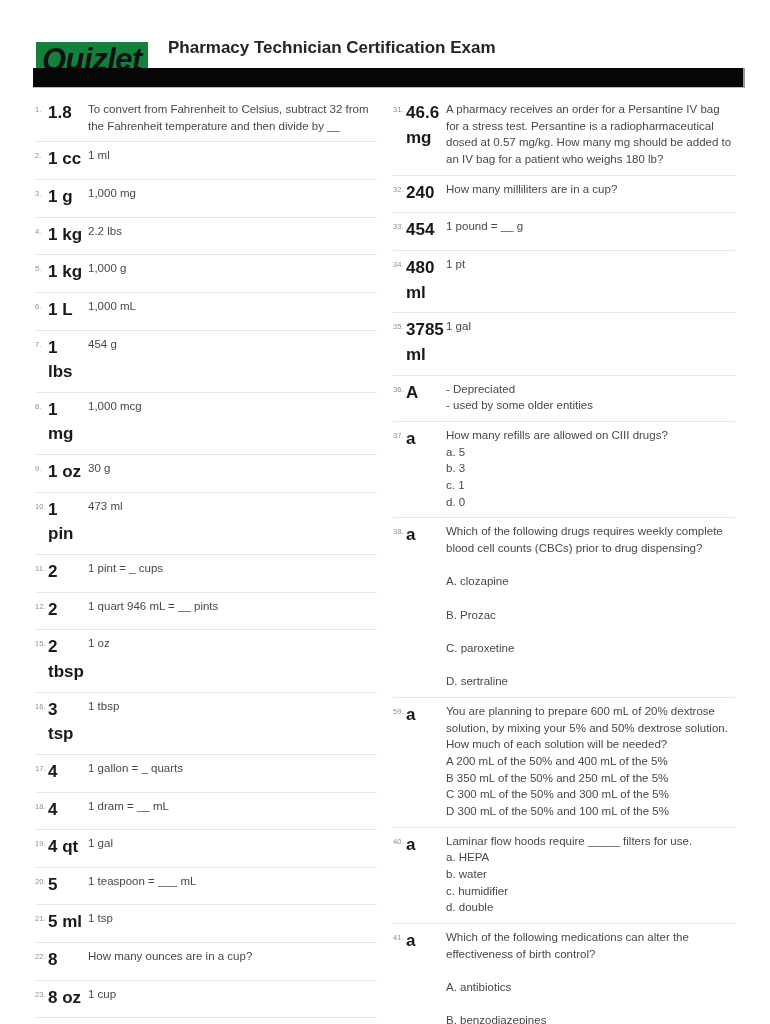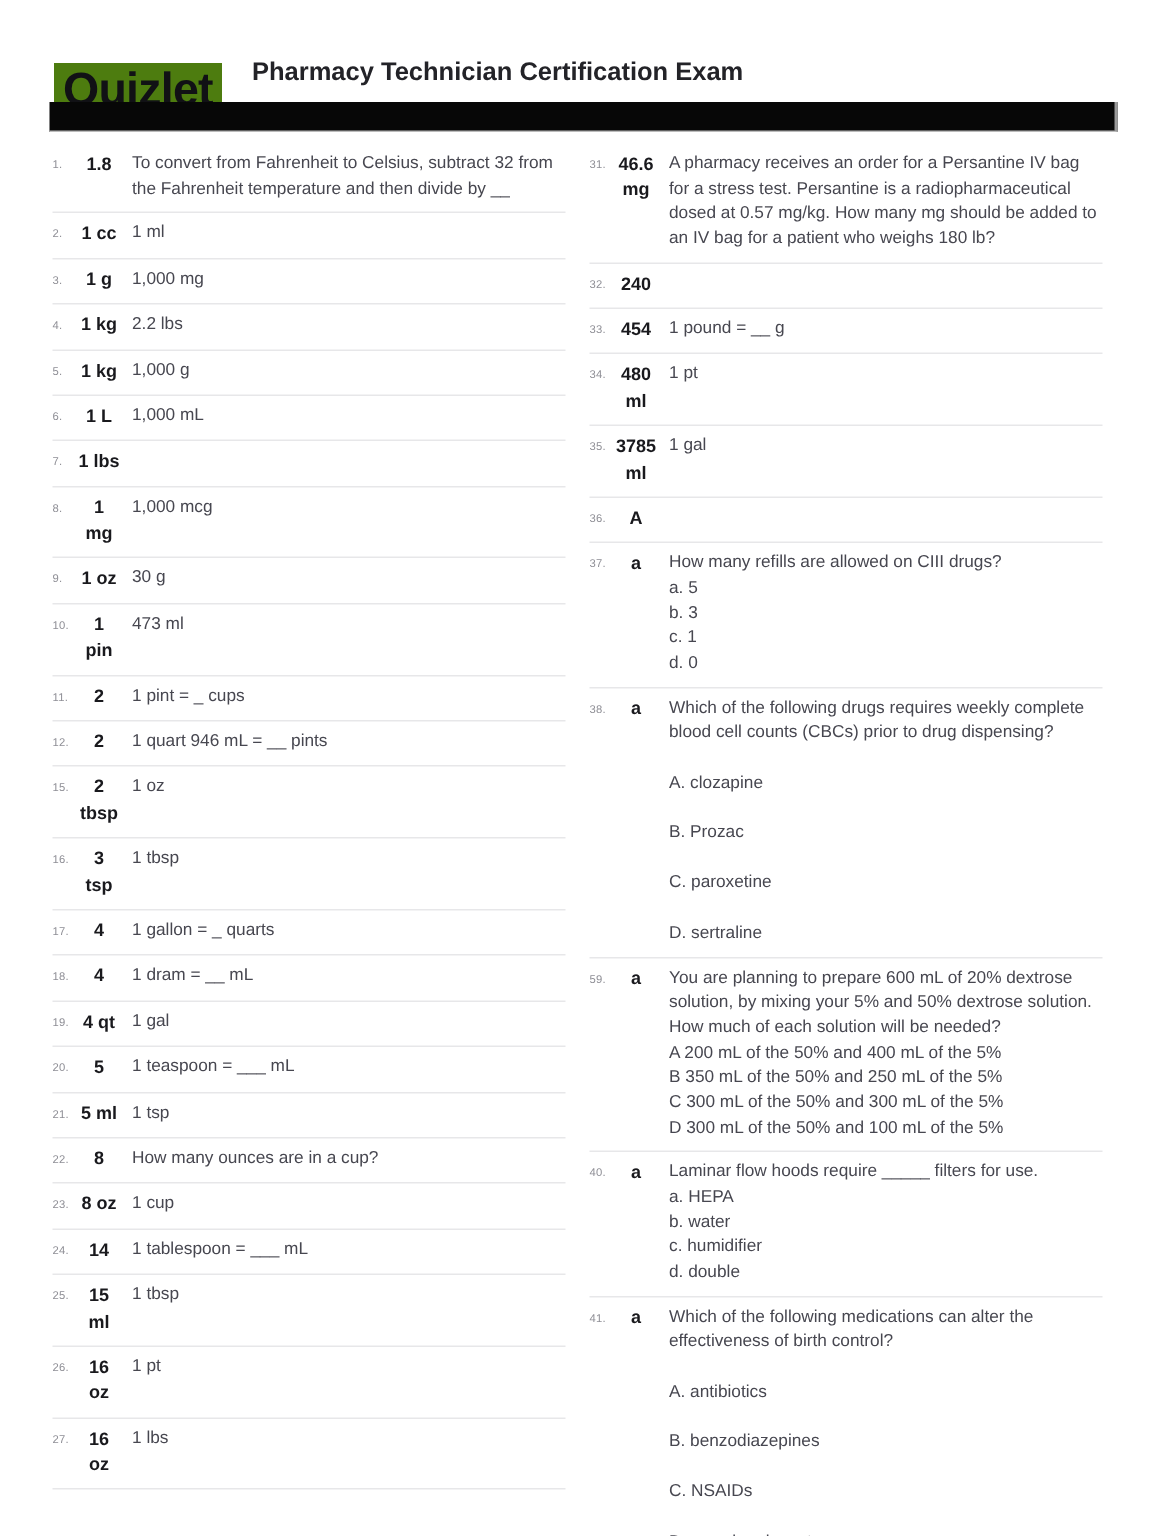--- a/index.html
+++ b/index.html
@@ -9,22 +9,23 @@
     position: relative;
     font-family: "Liberation Sans", "DejaVu Sans", sans-serif;
     color: #3f3f46;
     overflow: hidden;
   }
 
   
   .header { position: absolute; top: 0; left: 0; width: 770px; height: 96px; }
   .logo-box {
     position: absolute; left: 36px; top: 42px;
-    background: #4d7c0f;
+    background: #15803d;
     padding: 2px 6px 6px 6px;
+    font-style: italic;
   }
   .logo-text {
     font-size: 31px; font-weight: bold; color: #111115;
     letter-spacing: -0.5px; line-height: 1;
     font-family: "Liberation Sans", "DejaVu Sans", sans-serif;
   }
   .page-title {
     position: absolute; left: 168px; top: 38px;
     font-size: 17px; font-weight: bold; color: #232328;
     letter-spacing: 0px;
@@ -53,25 +54,24 @@
     align-items: start;
     padding: 5px 0 7px 0;
     border-bottom: 1px solid #e7e7e9;
   }
   .num {
     font-size: 7.5px; color: #8f8f96;
     padding-top: 4px;
     letter-spacing: 0.2px;
   }
   .term {
-    font-size: 12px; font-weight: bold; color: #19191d;
+    font-size: 17px; font-weight: bold; color: #19191d;
     line-height: 1.45;
     white-space: pre-line;
     padding-right: 4px;
-    text-align: center;
   }
   .def {
     font-size: 11.5px; color: #474750;
     line-height: 1.45;
     white-space: pre-line;
   }
 </style>
 </head>
 <body>
 
@@ -117,20 +117,21 @@
 
   <div class="item">
     <span class="num">6.</span>
     <span class="term">1 L</span>
     <span class="def">1,000 mL</span>
   </div>
 
   <div class="item">
     <span class="num">7.</span>
     <span class="term">1 lbs</span>
+    <span class="def">454 g</span>
   </div>
 
   <div class="item">
     <span class="num">8.</span>
     <span class="term">1
 mg</span>
     <span class="def">1,000 mcg</span>
   </div>
 
   <div class="item">
@@ -248,20 +249,21 @@
   <div class="item">
     <span class="num">31.</span>
     <span class="term">46.6
 mg</span>
     <span class="def">A pharmacy receives an order for a Persantine IV bag for a stress test. Persantine is a radiopharmaceutical dosed at 0.57 mg/kg. How many mg should be added to an IV bag for a patient who weighs 180 lb?</span>
   </div>
 
   <div class="item">
     <span class="num">32.</span>
     <span class="term">240</span>
+    <span class="def">How many milliliters are in a cup?</span>
   </div>
 
   <div class="item">
     <span class="num">33.</span>
     <span class="term">454</span>
     <span class="def">1 pound = __ g</span>
   </div>
 
   <div class="item">
     <span class="num">34.</span>
@@ -273,20 +275,22 @@
   <div class="item">
     <span class="num">35.</span>
     <span class="term">3785
 ml</span>
     <span class="def">1 gal</span>
   </div>
 
   <div class="item">
     <span class="num">36.</span>
     <span class="term">A</span>
+    <span class="def">- Depreciated
+- used by some older entities</span>
   </div>
 
   <div class="item">
     <span class="num">37.</span>
     <span class="term">a</span>
     <span class="def">How many refills are allowed on CIII drugs?
 a. 5
 b. 3
 c. 1
 d. 0</span>

